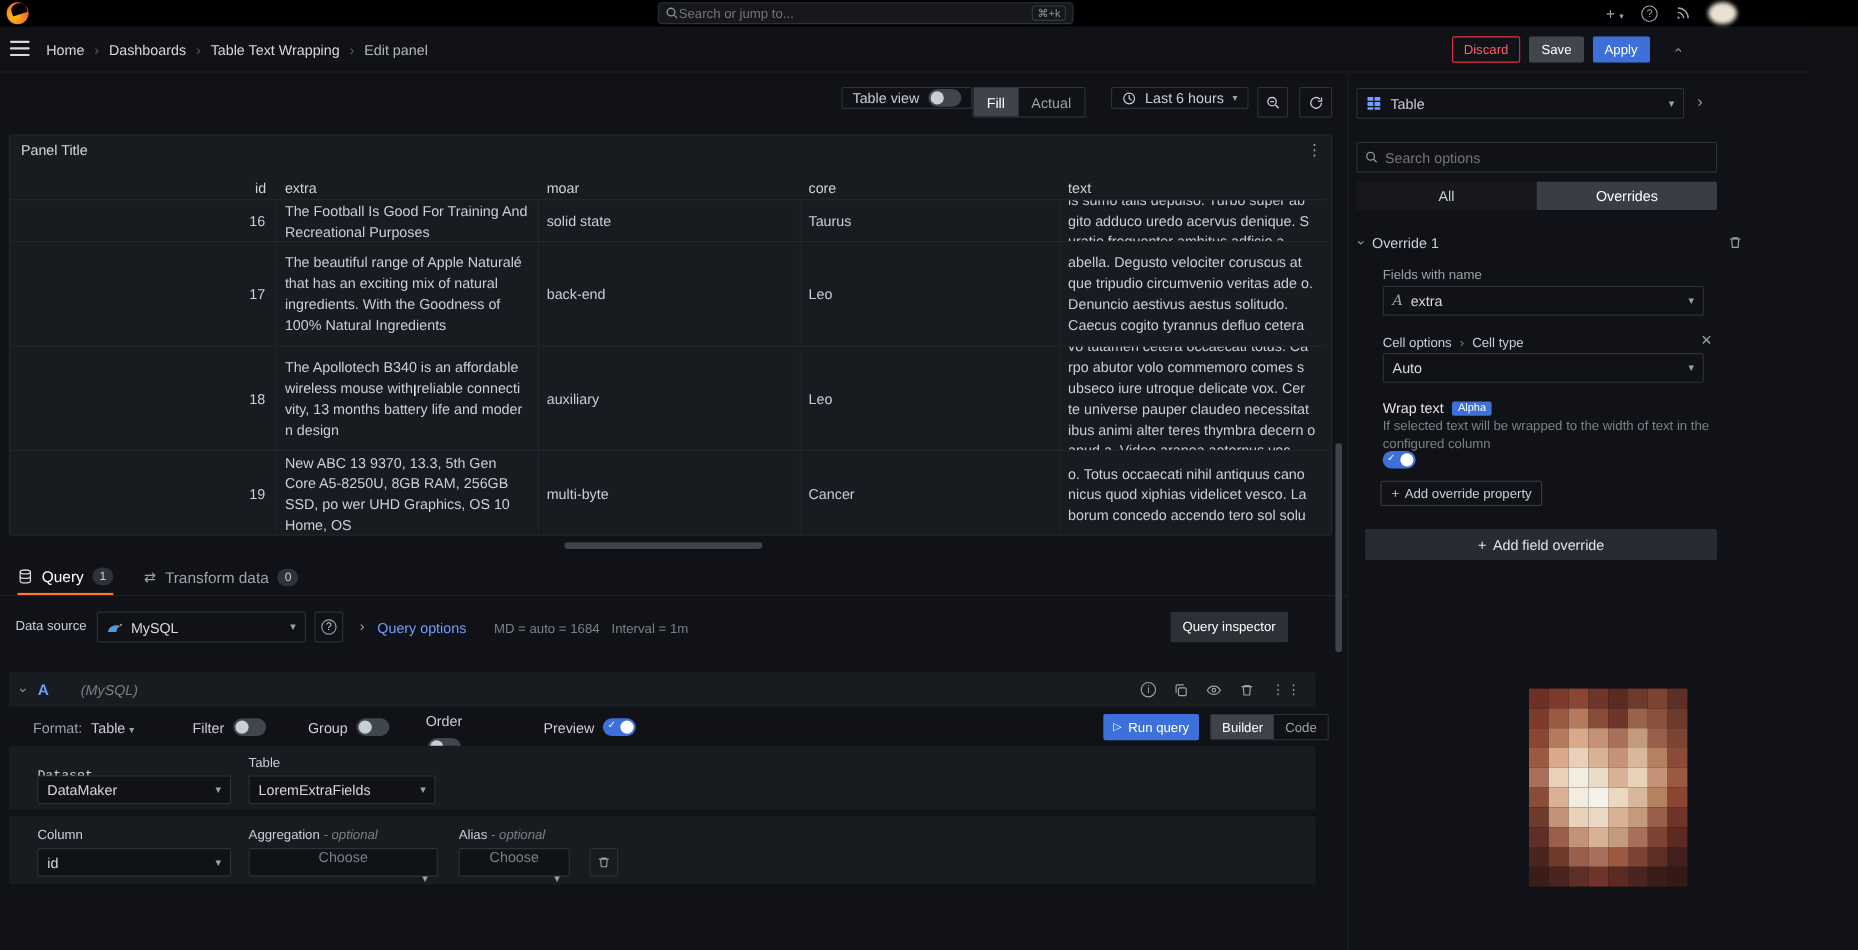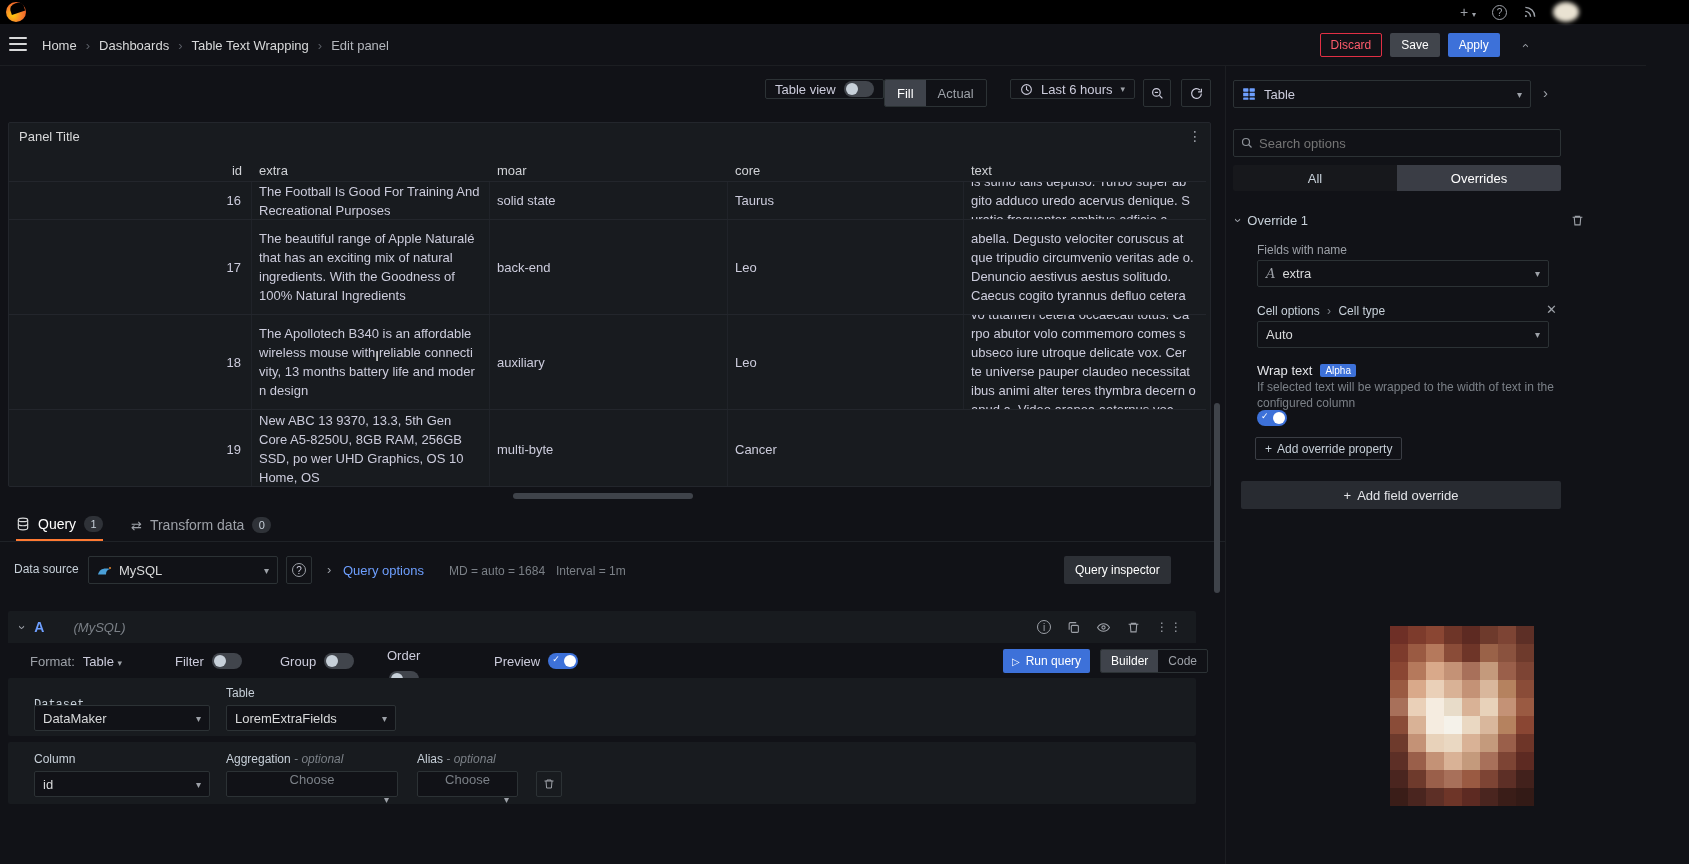--- a/index.html
+++ b/index.html
@@ -154,20 +154,28 @@
   svg.ic { display:block; }
   .cursorI { position:absolute; left:366px; top:224px; color:#e8e8e8; font-size:15px; z-index:6; }
 </style>
 </head>
 <body>
 
 <div class="root">
 
   <header class="topnav">
     <div class="logo"></div>
+    <div class="topsearch">
+      <svg class="ic" width="12" height="12" viewBox="0 0 24 24" fill="none" stroke="#8e9299" stroke-width="2.4">
+          <circle cx="10" cy="10" r="7"></circle>
+          <path d="M15.5 15.5L21 21"></path>
+        </svg>
+      <input placeholder="Search or jump to..." style="">
+      <span class="kbd">⌘+k</span>
+    </div>
     <div class="navright">
       <span style="font-size:14px;">+ <span style="font-size:8px;">▾</span></span>
       <span class="circle-q">?</span>
       <svg class="ic" width="14" height="14" viewBox="0 0 24 24" fill="none" stroke="#9da1a8" stroke-width="2.4">
           <path d="M4 11a9 9 0 0 1 9 9"></path>
           <path d="M4 4a16 16 0 0 1 16 16"></path>
           <circle cx="5" cy="19" r="1.8" fill="#9da1a8" stroke="none"></circle>
         </svg>
       <span class="avatar"></span>
     </div>
@@ -294,20 +302,23 @@
               <div class="td-inner">19</div>
             </div>
             <div class="td c1" style="width: 238px;">
               <div class="td-inner">New ABC 13 9370, 13.3, 5th Gen Core A5-8250U, 8GB RAM, 256GB SSD, po wer UHD Graphics, OS 10 Home, OS</div>
             </div>
             <div class="td c2" style="width: 238px;">
               <div class="td-inner">multi-byte</div>
             </div>
             <div class="td c3" style="width: 236px;">
               <div class="td-inner">Cancer</div>
+            </div>
+            <div class="td c4" style="width: 242px;">
+              <div class="td-inner">o. Totus occaecati nihil antiquus cano nicus quod xiphias videlicet vesco. La borum concedo accendo tero sol solu</div>
             </div>
           </div>
         </div>
     </div>
     <span class="cursorI">I</span>
   </section>
   <div class="hthumb"></div>
   <div class="vthumb"></div>
 
   <div class="tabsbar">

